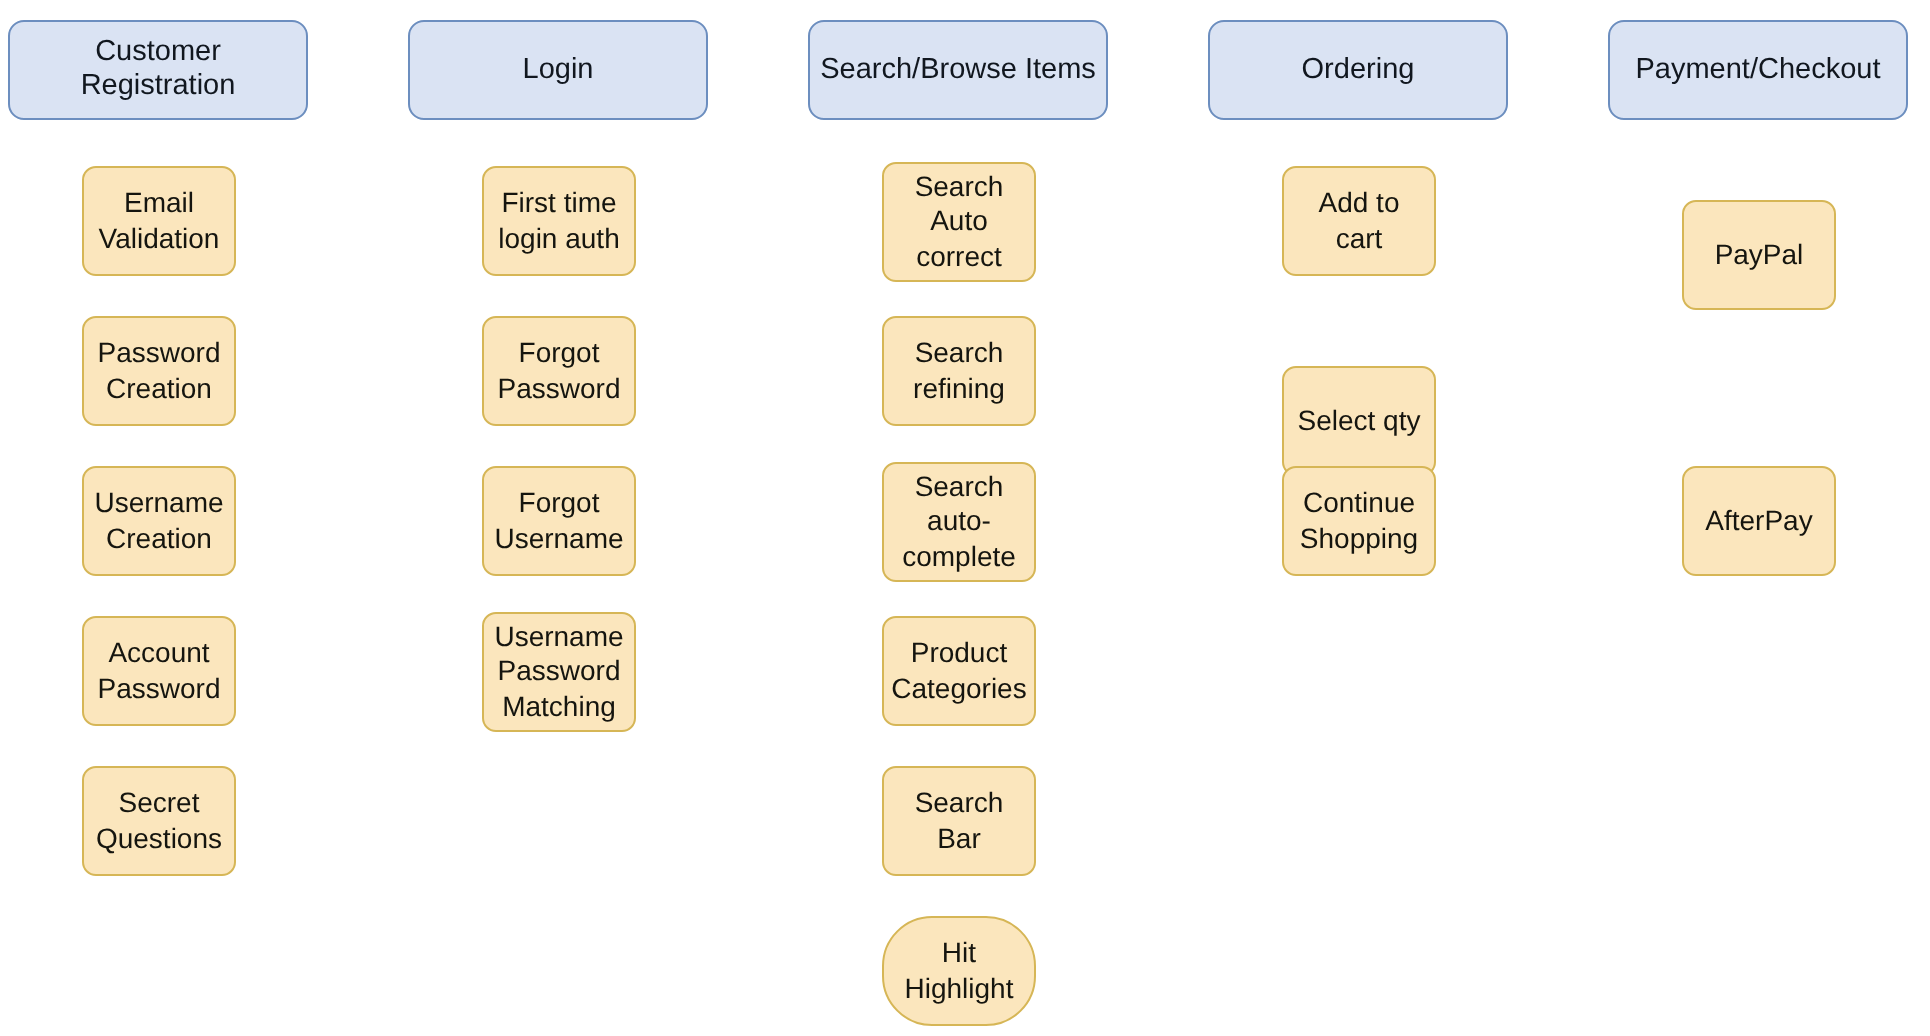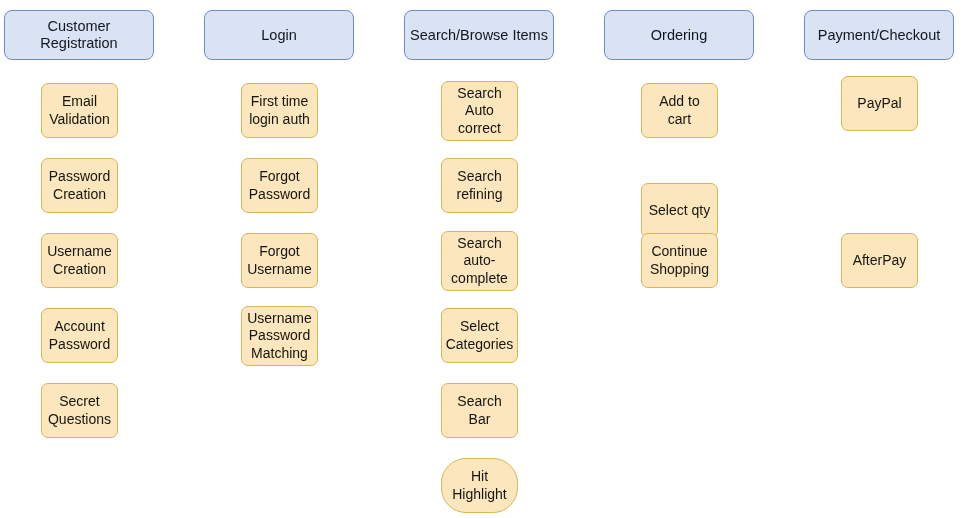--- a/index.html
+++ b/index.html
@@ -106,33 +106,33 @@
     <div class="column" style="left: 400px;">
       <div class="header-box">Search/Browse Items</div>
       <div class="item-box h3" style="top: 81px;">Search
 Auto
 correct</div>
       <div class="item-box h2" style="top: 158px;">Search
 refining</div>
       <div class="item-box h3" style="top: 231px;">Search
 auto-
 complete</div>
-      <div class="item-box h2" style="top: 308px;">Select
+      <div class="item-box h2" style="top: 308px;">Product
 Categories</div>
       <div class="item-box h2" style="top: 383px;">Search
 Bar</div>
       <div class="item-box h2" style="top: 458px; border-radius: 25px;">Hit
 Highlight</div>
     </div>
     <div class="column" style="left: 600px;">
       <div class="header-box">Ordering</div>
       <div class="item-box h2" style="top: 83px;">Add to
 cart</div>
       <div class="item-box h2" style="top: 158px; margin-top: 25px;">Select qty</div>
       <div class="item-box h2" style="top: 233px;">Continue
 Shopping</div>
     </div>
     <div class="column" style="left: 800px;">
       <div class="header-box">Payment/Checkout</div>
-      <div class="item-box h2" style="top: 76px;">PayPal</div>
+      <div class="item-box h2" style="top: 100px;">PayPal</div>
       <div class="item-box h2" style="top: 233px;">AfterPay</div>
     </div>
   </div>
 
 </body></html>

